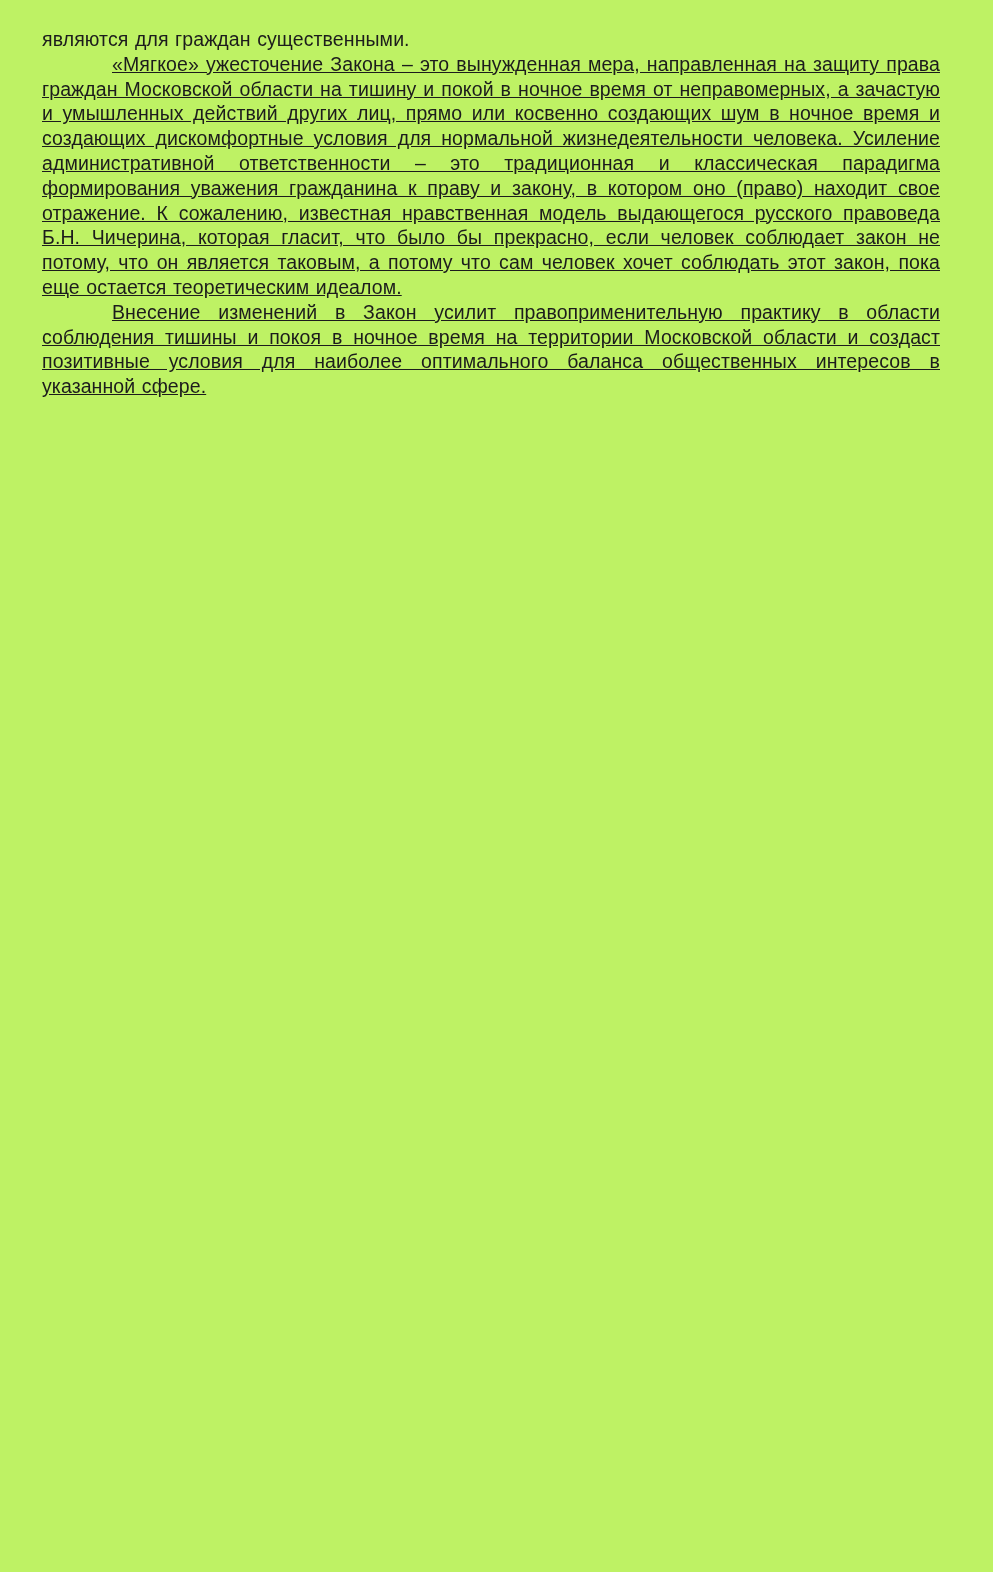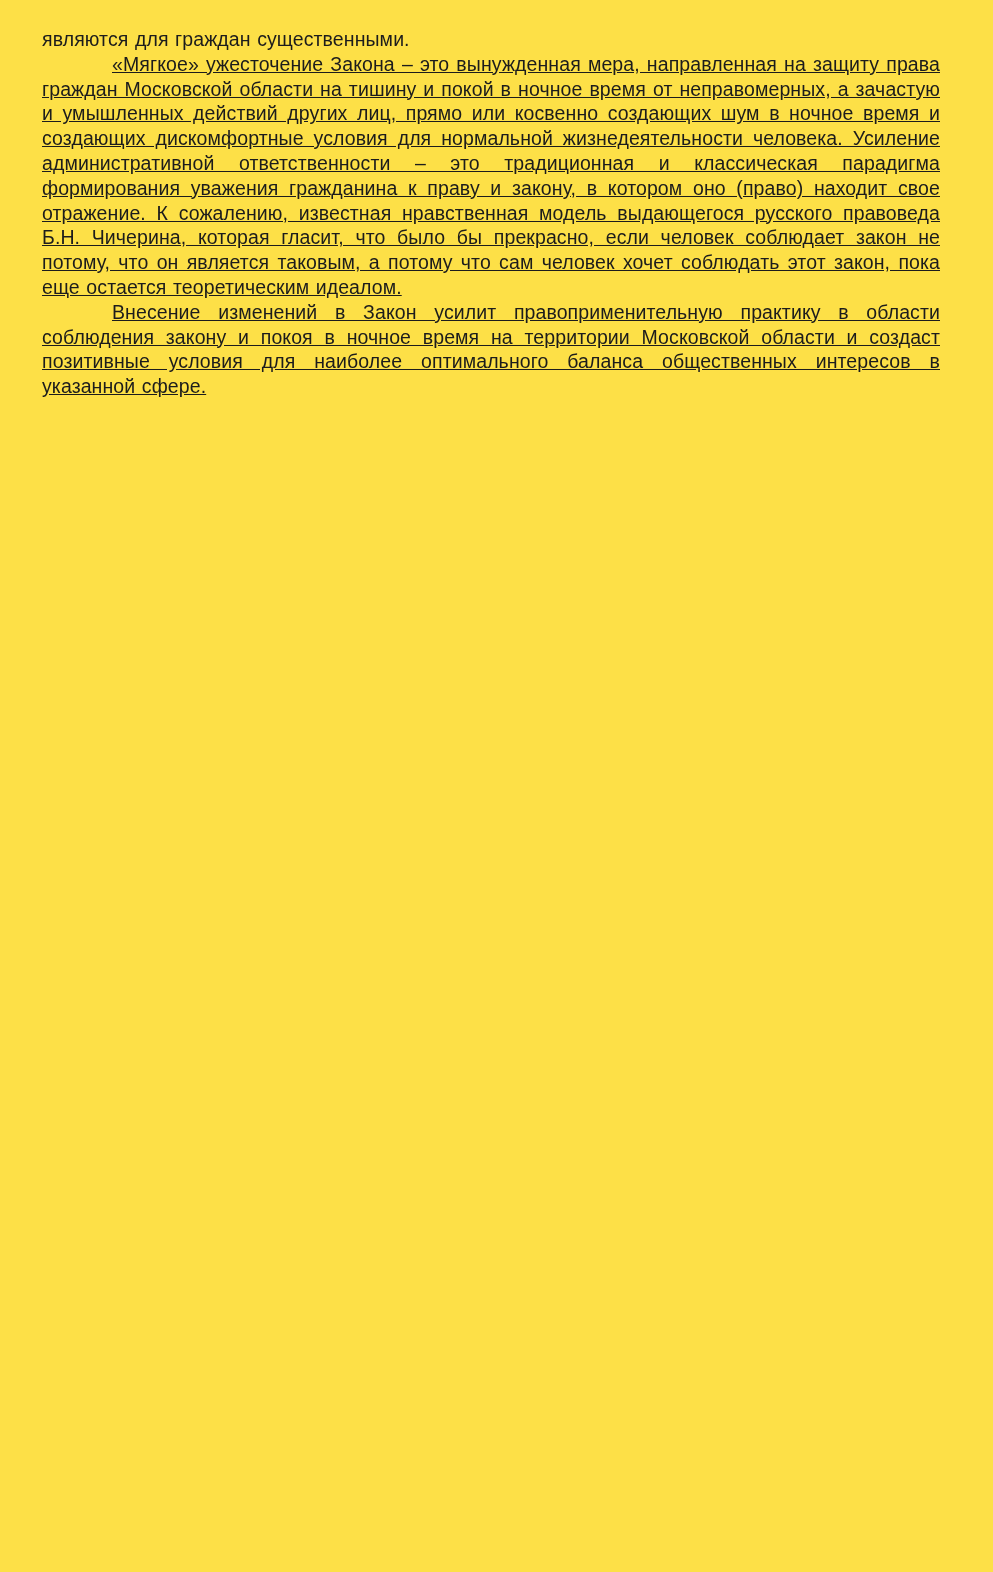--- a/index.html
+++ b/index.html
@@ -36,20 +36,20 @@
   .doc-content p.doc-paragraph.plain {
     text-align: left;
   }
   .doc-content p.doc-paragraph.indent {
     text-indent: 70px;
   }
 </style>
 </head>
 <body>
 
-<div class="doc-page" style="background: #fde047;">
+<div class="doc-page" style="background: #bef264;">
   <div class="doc-content" style="color: rgb(28, 28, 28);">
 
   <p class="doc-paragraph plain">являются для граждан существенными.</p>
       <p class="doc-paragraph justify indent">«Мягкое» ужесточение Закона – это вынужденная мера, направленная на защиту права граждан Московской области на тишину и покой в ночное время от неправомерных, а зачастую и умышленных действий других лиц, прямо или косвенно создающих шум в ночное время и создающих дискомфортные условия для нормальной жизнедеятельности человека. Усиление административной ответственности – это традиционная и классическая парадигма формирования уважения гражданина к праву и закону, в котором оно (право) находит свое отражение. К сожалению, известная нравственная модель выдающегося русского правоведа Б.Н. Чичерина, которая гласит, что было бы прекрасно, если человек соблюдает закон не потому, что он является таковым, а потому что сам человек хочет соблюдать этот закон, пока еще остается теоретическим идеалом.</p>
-      <p class="doc-paragraph justify indent">Внесение изменений в Закон усилит правоприменительную практику в области соблюдения закону и покоя в ночное время на территории Московской области и создаст позитивные условия для наиболее оптимального баланса общественных интересов в указанной сфере.</p>
+      <p class="doc-paragraph justify indent">Внесение изменений в Закон усилит правоприменительную практику в области соблюдения тишины и покоя в ночное время на территории Московской области и создаст позитивные условия для наиболее оптимального баланса общественных интересов в указанной сфере.</p>
     </div>
 </div>
 
 </body></html>

